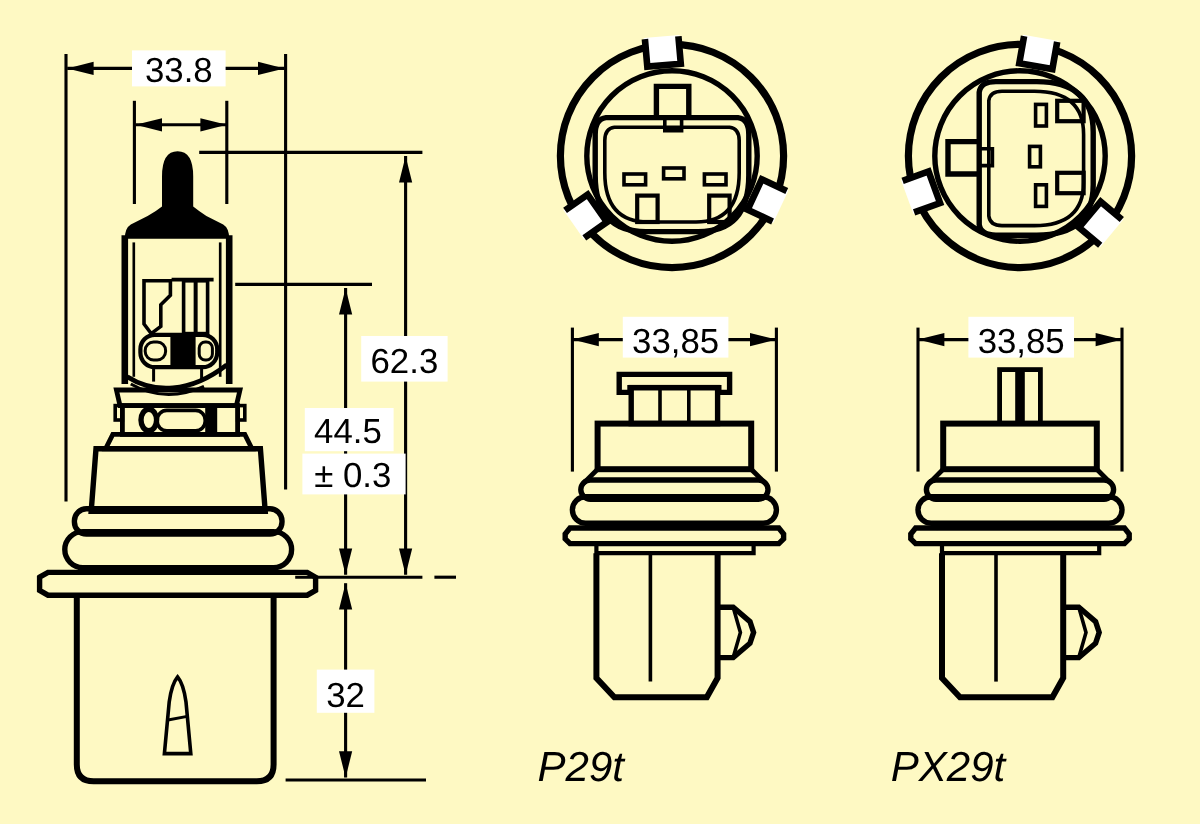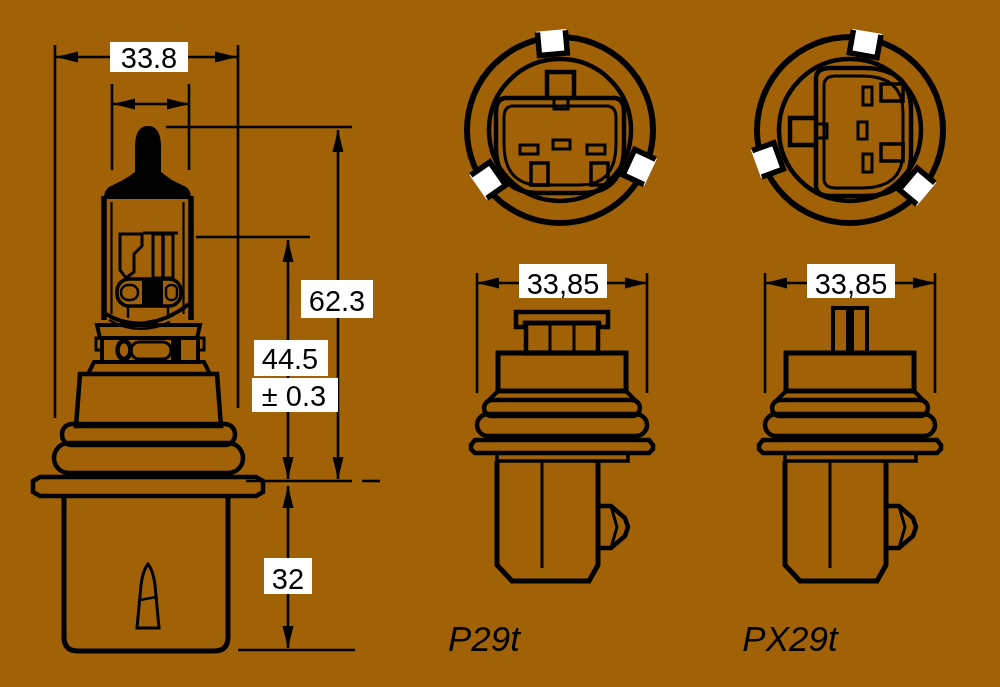--- a/index.html
+++ b/index.html
@@ -1,16 +1,16 @@
 <!DOCTYPE html>
 <html><head>
 <meta charset="utf-8">
 <style>
   html,body{margin:0;padding:0;background:#fff;}
-  .canvas{position:relative;width:1000px;height:687px;background:#a16207;overflow:hidden;
+  .canvas{position:relative;width:1000px;height:687px;background:#fef9c3;overflow:hidden;
           font-family:"Liberation Sans", sans-serif;}
   svg{position:absolute;left:0;top:0;}
   .ln{stroke:#000;fill:none;}
   .dim{stroke:#000;stroke-width:2.6;fill:none;}
   .dimtxt{font-family:"Liberation Sans", sans-serif;font-size:29px;fill:#000;text-anchor:middle;}
   .captxt{font-family:"Liberation Sans", sans-serif;font-size:35px;font-style:italic;fill:#000;text-anchor:middle;}
   .whitefill{fill:#fff;}
 </style>
 </head>
 <body>

